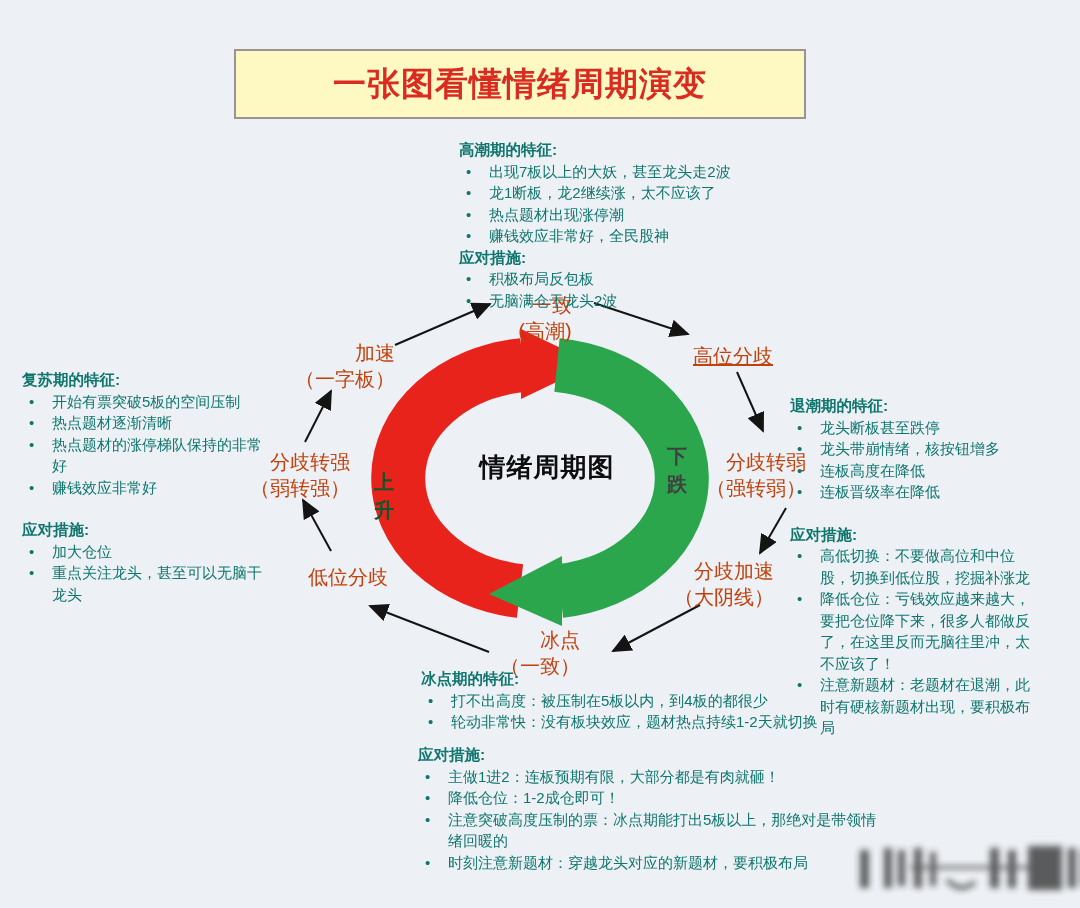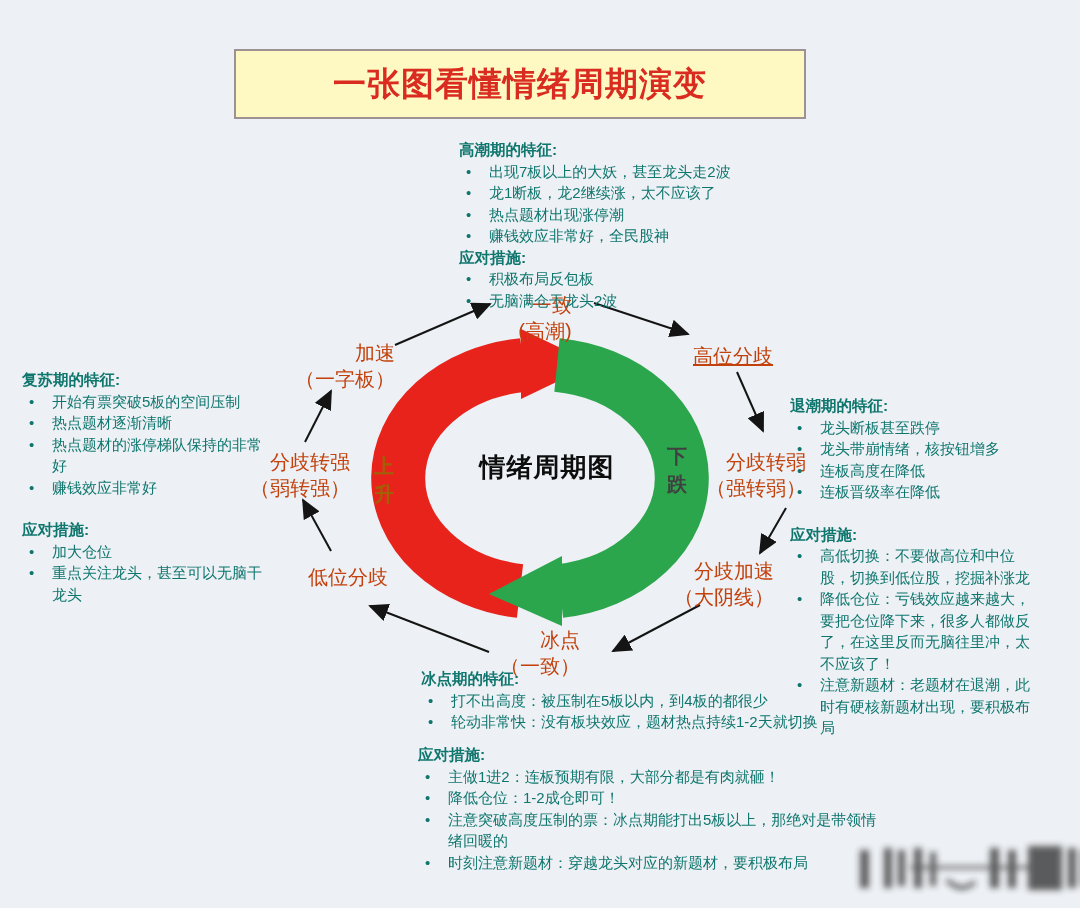--- a/index.html
+++ b/index.html
@@ -44,21 +44,21 @@
     position:absolute; left:422px; top:450px; width:250px;
     text-align:center; font-size:26px; font-weight:bold; color:#0d0d0d;
     letter-spacing:1px;
   }
 
   .arc-word {
     position:absolute; width:24px;
     font-size:20px; line-height:28px; font-weight:bold;
     word-break:break-all; text-align:center;
   }
-  .arc-word.rise { left:372px; top:452px; color:#a16207; }
+  .arc-word.rise { left:372px; top:468px; color:#14532d; }
   .arc-word.fall { left:665px; top:442px; color:#404040; }
 
   svg.layer { position:absolute; left:0; top:0; }
 </style>
 </head>
 <body>
 
 <svg class="layer" width="1080" height="908" viewBox="0 0 1080 908">
   <defs>
     <marker id="ah" markerWidth="11" markerHeight="9" refX="9" refY="4.5" orient="auto">

